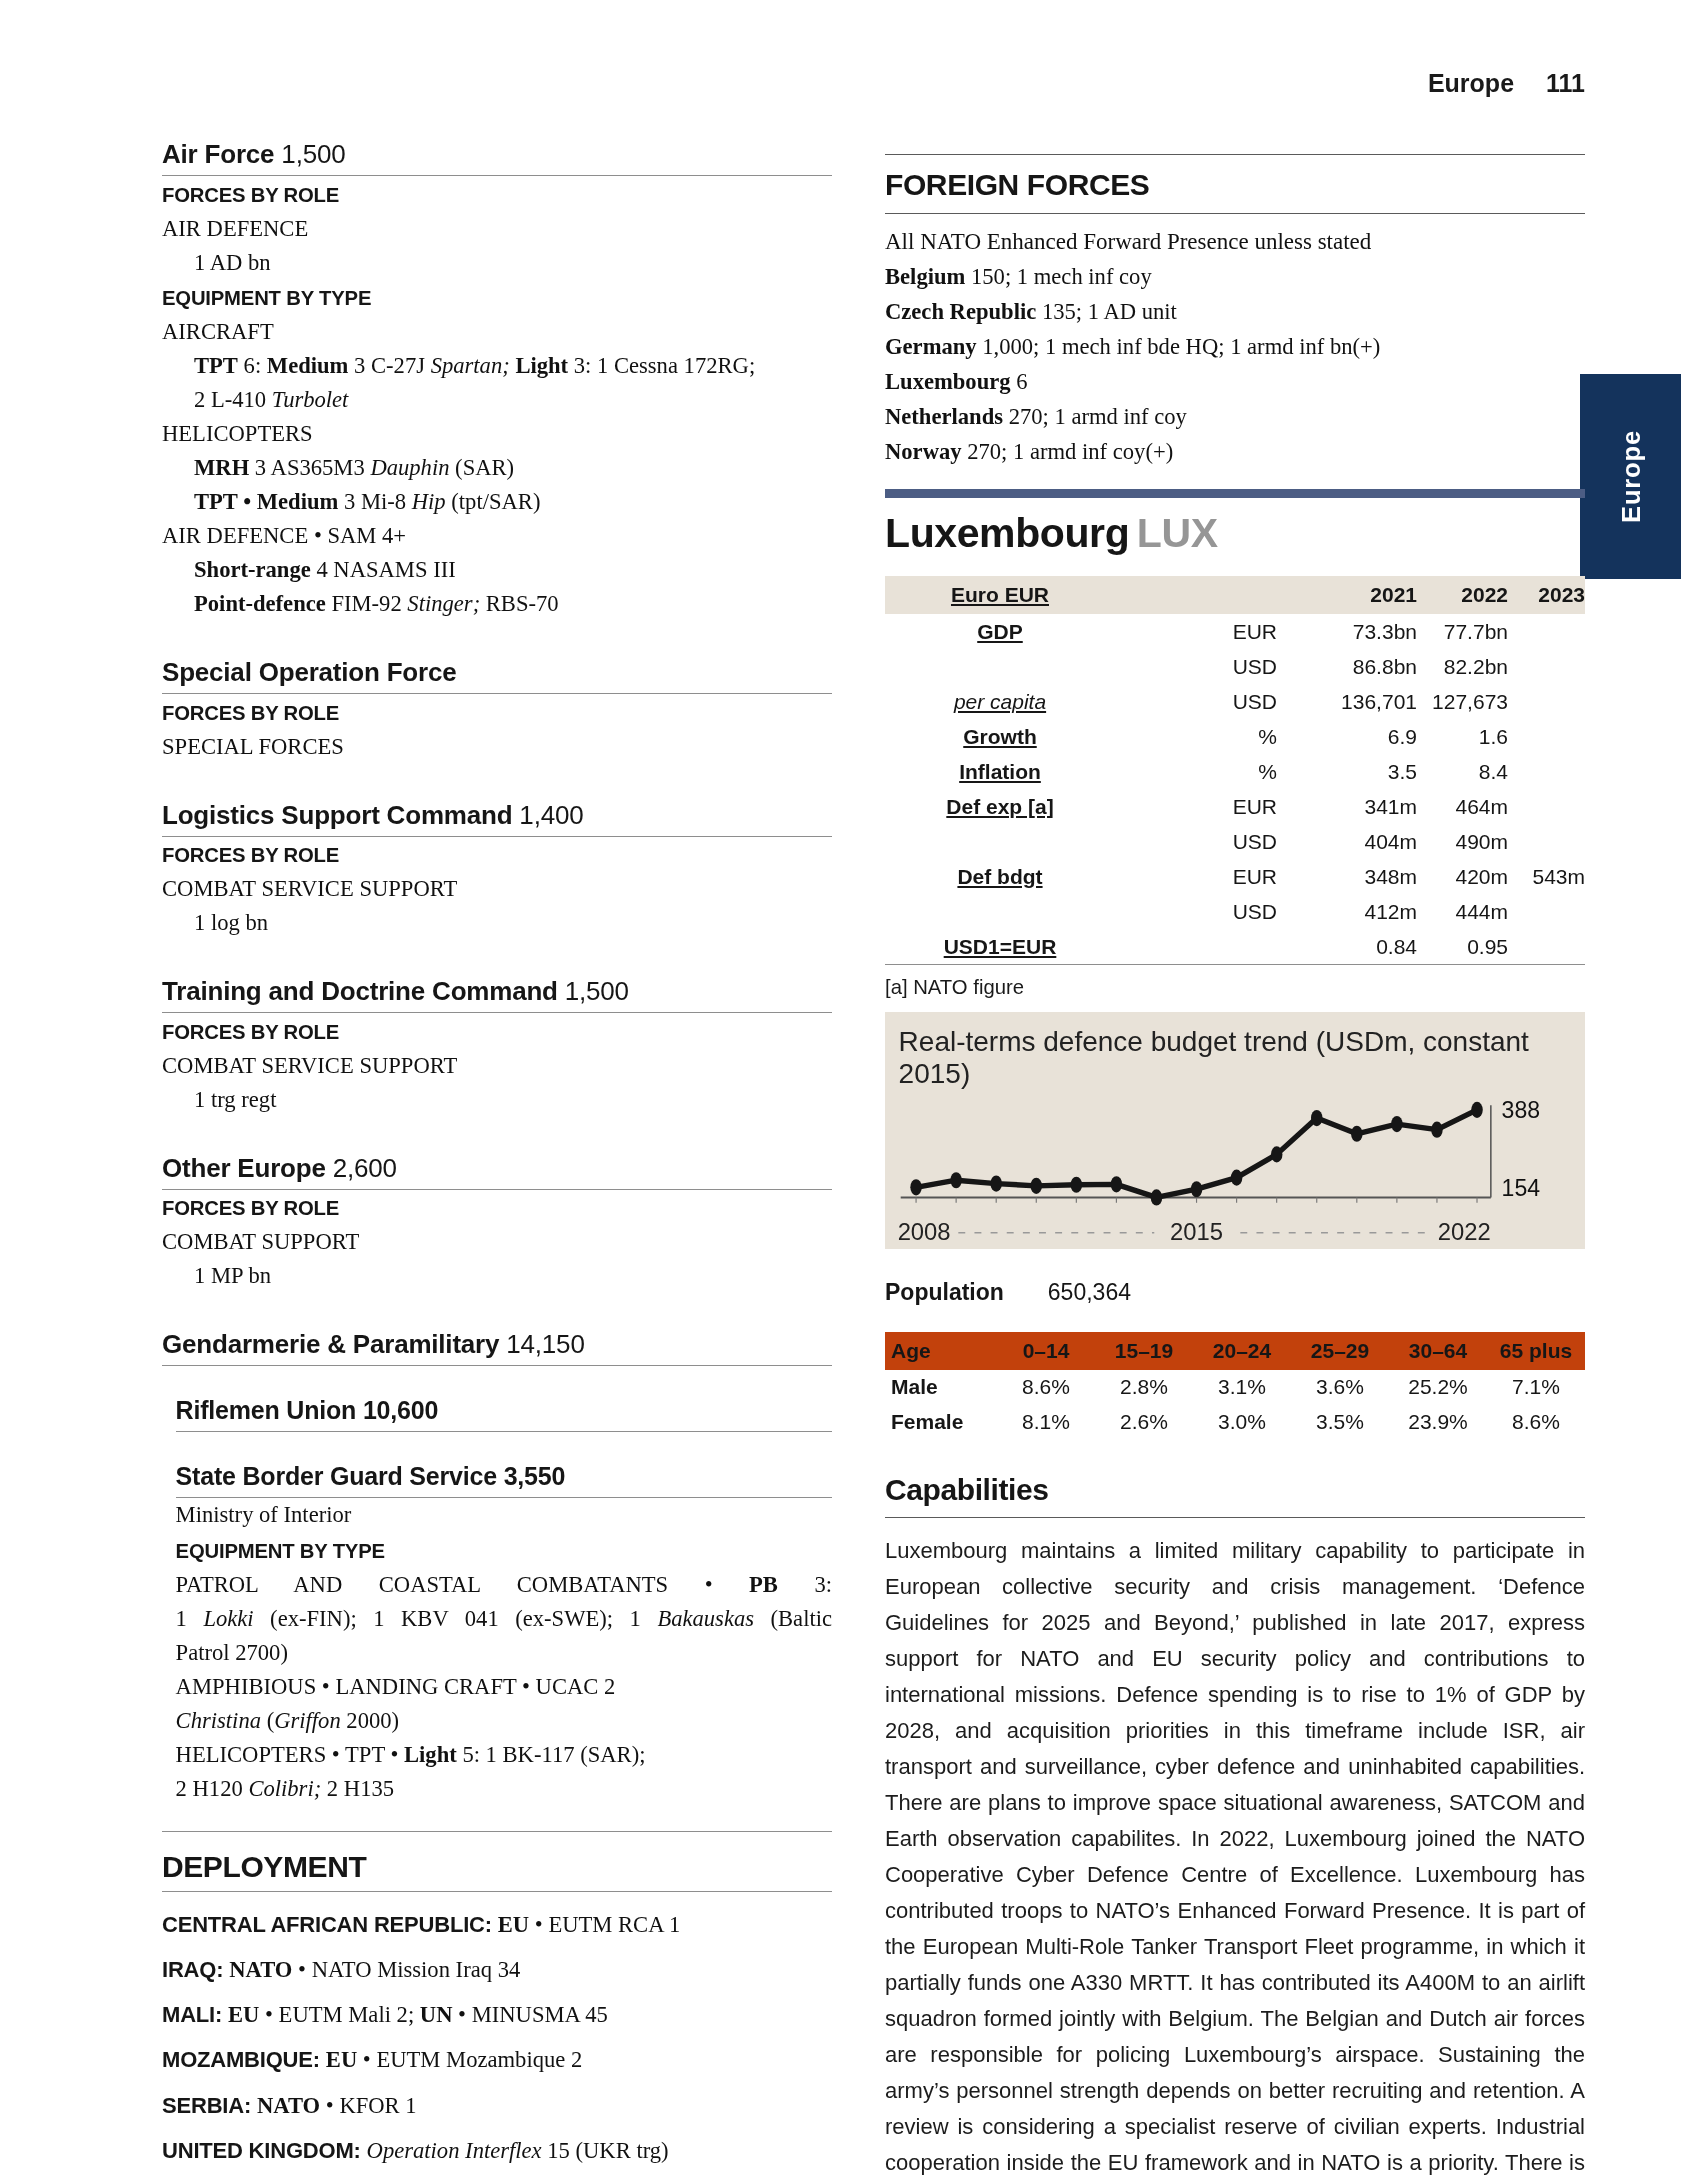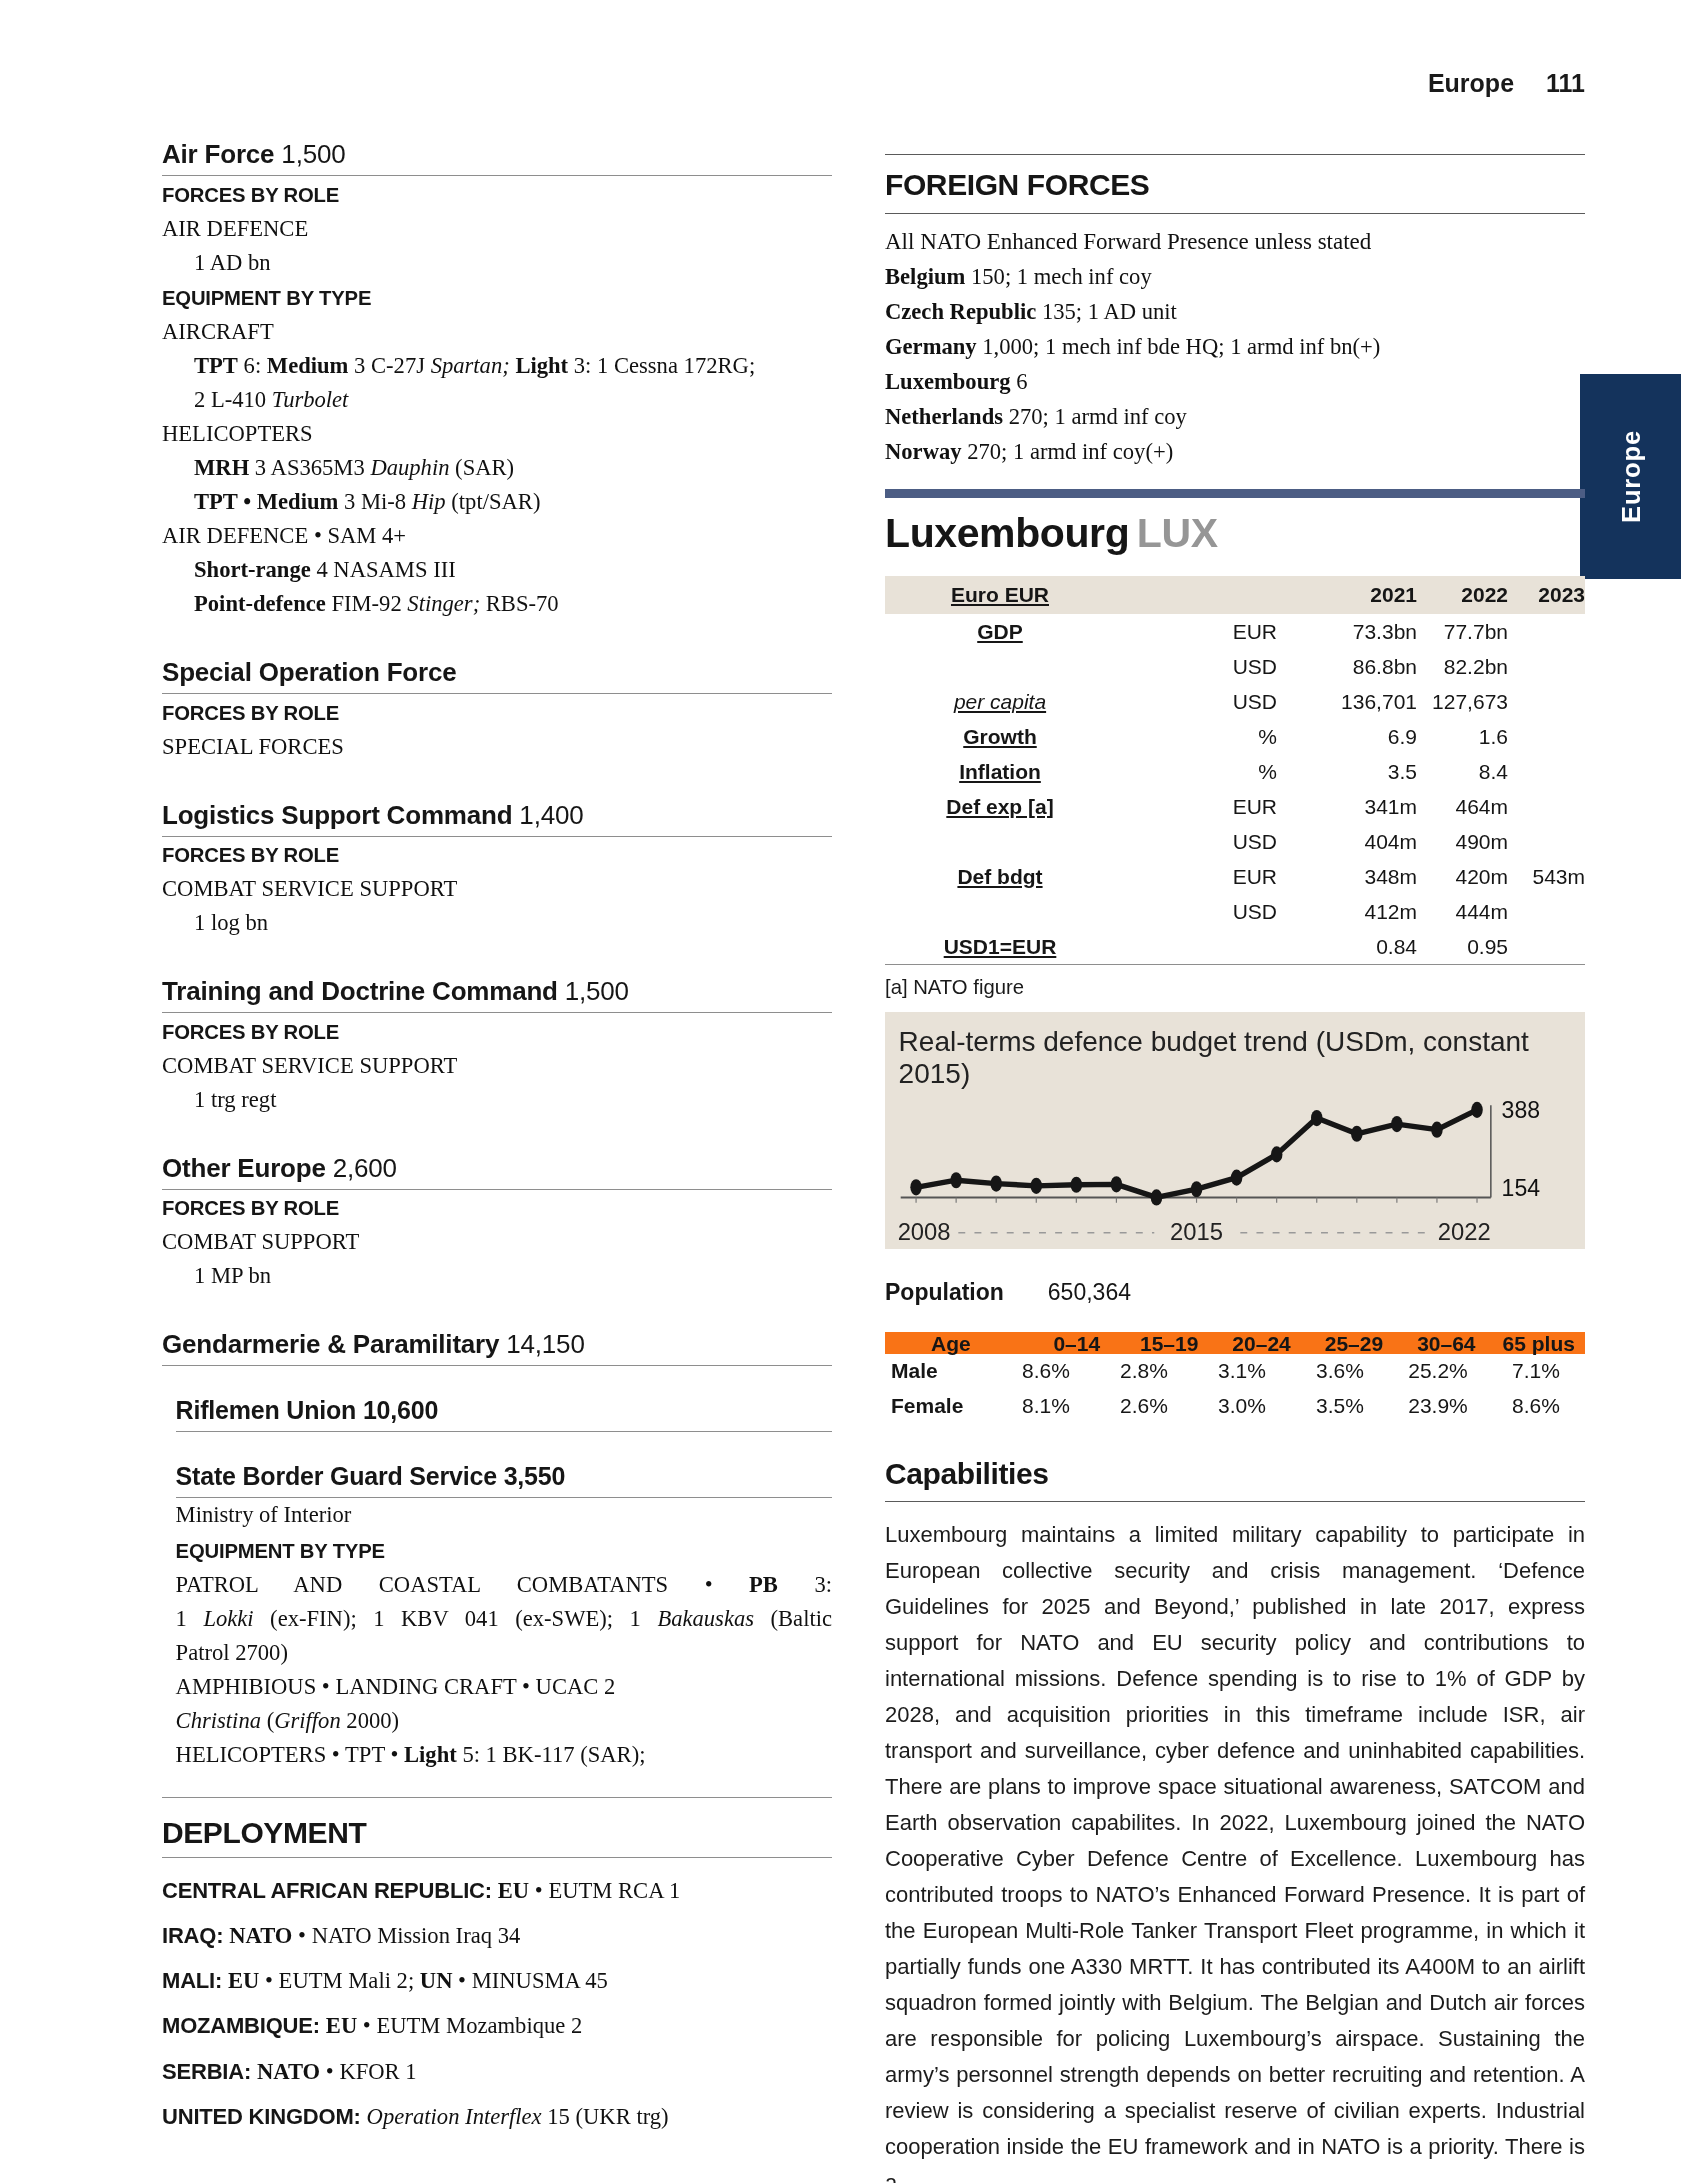--- a/index.html
+++ b/index.html
@@ -62,21 +62,21 @@
   .chartbox{margin-top:13.6px;background:#e8e2d8;padding:12px 0 3px 0;}
   .chart-title{padding:1.5px 13.6px 6px 13.6px;font-size:28px;color:#222;}
   .chartbox svg{display:block;width:687px;height:auto;margin-left:7.5px;}
 
   .population{margin-top:30px;font-size:23px;}
   .pop-label{font-weight:700;}
   .pop-value{margin-left:44px;}
 
   .age{margin-top:25.6px;font-size:21px;}
   .age-row{display:grid;grid-template-columns:16% 14% 14% 14% 14% 14% 14%;align-items:center;height:35px;}
-  .age-head{background:#f97316;height:22px;font-weight:700;padding-left:40px;}
+  .age-head{background:#c2410c;height:38px;font-weight:700;}
   .age .c1{text-align:left;padding-left:6px;font-weight:700;}
   .age .cc{text-align:center;}
 
   .cap-title{margin:32px 0 0 0;padding-bottom:10.5px;border-bottom:1.5px solid #5a5a5a;
              font-weight:700;font-size:30px;line-height:35px;letter-spacing:-0.4px;}
   .cap-text{margin:15px 0 0 0;font-size:22px;line-height:36px;text-align:justify;color:#1c1c1c;}
 </style>
 </head>
 <body>
 
@@ -125,20 +125,21 @@
         <div class="h2sub"><span>Riflemen Union</span><span class="count">&nbsp;10,600</span></div>
         <div class="h2sub"><span>State Border Guard Service</span><span class="count">&nbsp;3,550</span></div>
         <div class="line subind"><span class="seg-r">Ministry of Interior</span></div>
         <div class="lab subind">EQUIPMENT BY TYPE</div>
         <div class="line subind just"><span class="seg-r">PATROL AND COASTAL COMBATANTS • </span><span class="seg-b">PB</span><span class="seg-r"> 3:</span></div>
         <div class="line subind just"><span class="seg-r">1 </span><span class="seg-i">Lokki</span><span class="seg-r"> (ex-FIN); 1 KBV 041 (ex-SWE); 1 </span><span class="seg-i">Bakauskas</span><span class="seg-r"> (Baltic</span></div>
         <div class="line subind"><span class="seg-r">Patrol 2700)</span></div>
         <div class="line subind"><span class="seg-r">AMPHIBIOUS • LANDING CRAFT • UCAC 2</span></div>
         <div class="line subind"><span class="seg-i">Christina</span><span class="seg-r"> (</span><span class="seg-i">Griffon</span><span class="seg-r"> 2000)</span></div>
         <div class="line subind"><span class="seg-r">HELICOPTERS • TPT • </span><span class="seg-b">Light</span><span class="seg-r"> 5: 1 BK-117 (SAR);</span></div>
+        <div class="line subind"><span class="seg-r">2 H120 </span><span class="seg-i">Colibri;</span><span class="seg-r"> 2 H135</span></div>
       </div>
     <div class="sep"></div>
     <div class="h3">DEPLOYMENT</div>
     <div id="deployment-list">
         <div class="dep-line"><span class="dep-country">CENTRAL AFRICAN REPUBLIC: </span><span class="seg-b">EU</span><span class="seg-r"> • EUTM RCA 1</span></div>
         <div class="dep-line"><span class="dep-country">IRAQ: </span><span class="seg-b">NATO</span><span class="seg-r"> • NATO Mission Iraq 34</span></div>
         <div class="dep-line"><span class="dep-country">MALI: </span><span class="seg-b">EU</span><span class="seg-r"> • EUTM Mali 2; </span><span class="seg-b">UN</span><span class="seg-r"> • MINUSMA 45</span></div>
         <div class="dep-line"><span class="dep-country">MOZAMBIQUE: </span><span class="seg-b">EU</span><span class="seg-r"> • EUTM Mozambique 2</span></div>
         <div class="dep-line"><span class="dep-country">SERBIA: </span><span class="seg-b">NATO</span><span class="seg-r"> • KFOR 1</span></div>
         <div class="dep-line"><span class="dep-country">UNITED KINGDOM: </span><span class="seg-i">Operation Interflex</span><span class="seg-r"> 15 (UKR trg)</span></div>

